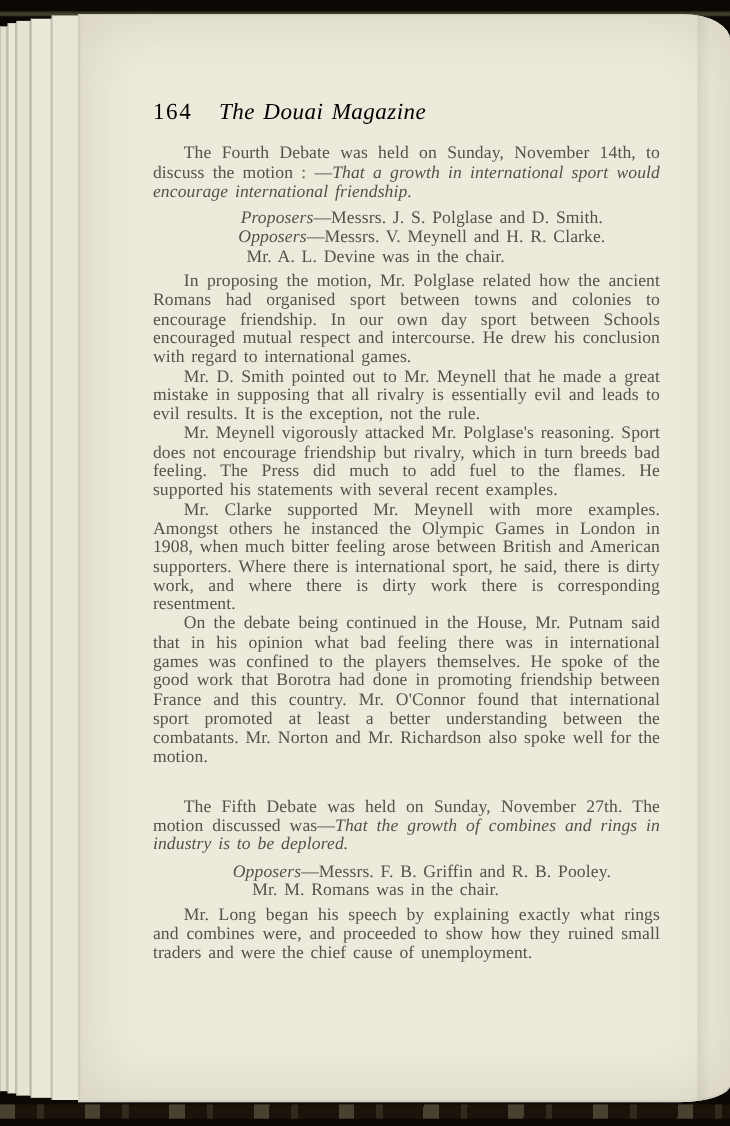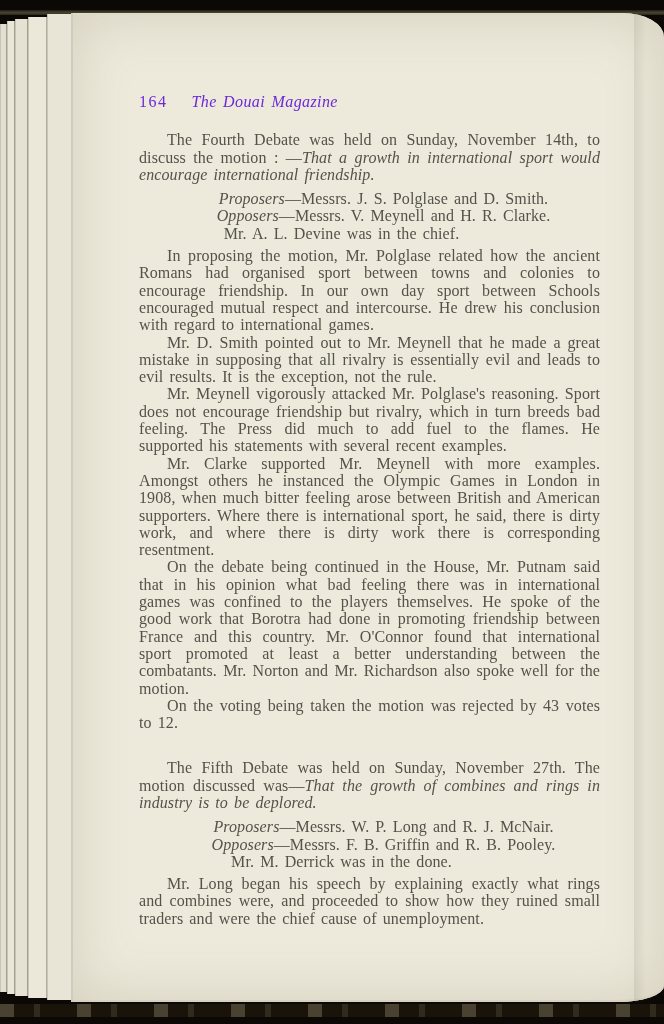--- a/index.html
+++ b/index.html
@@ -35,21 +35,21 @@
   .crease{
     position:absolute;top:0;bottom:0;right:14px;width:16px;
     background:linear-gradient(to right,rgba(90,85,68,.12),rgba(90,85,68,0) 75%);
   }
   .content{
     position:absolute;left:68px;top:80px;width:461px;
     color:#54524a;font-size:16px;line-height:17.3px;
     letter-spacing:.1px;word-spacing:2px;
     text-align:justify;
   }
-  .pagehead{margin:0 0 21px 0;text-align:left;font-size:16px;color:#6d28d9;}
+  .pagehead{margin:0 0 21px 0;text-align:left;font-size:21px;color:#000000;}
   .pagenum{letter-spacing:1.5px;}
   .runtitle{font-style:italic;margin-left:24px;letter-spacing:.4px;}
   p{margin:0;}
   .para{text-indent:28px;}
   i{font-style:italic;}
   .speakers{margin:7px 0 5px 0;}
   .speaker-line{padding-left:28px;text-align:center;}
   .chair-line{text-align:center;padding-right:56px;}
   .section-gap{margin-top:28px;}
   
@@ -83,38 +83,36 @@
 
       <div class="pagehead">
         <span class="pagenum">164</span><span class="runtitle">The Douai Magazine</span>
       </div>
 
       <p class="para"><span>The Fourth Debate was held on Sunday, November 14th, to discuss the motion : —</span><i>That a growth in international sport would encourage international friendship.</i></p>
 
       <div class="speakers">
         <p class="speaker-line"><i>Proposers</i><span>—Messrs. J. S. Polglase and D. Smith.</span></p>
         <p class="speaker-line"><i>Opposers</i><span>—Messrs. V. Meynell and H. R. Clarke.</span></p>
-        <p class="chair-line">Mr. A. L. Devine was in the chief.</p>
+        <p class="chair-line">Mr. A. L. Devine was in the chair.</p>
       </div>
 
       <p class="para">In proposing the motion, Mr. Polglase related how the ancient Romans had organised sport between towns and colonies to encourage friendship. In our own day sport between Schools encouraged mutual respect and intercourse. He drew his conclusion with regard to international games.</p>
       <p class="para">Mr. D. Smith pointed out to Mr. Meynell that he made a great mistake in supposing that all rivalry is essentially evil and leads to evil results. It is the exception, not the rule.</p>
       <p class="para">Mr. Meynell vigorously attacked Mr. Polglase's reasoning. Sport does not encourage friendship but rivalry, which in turn breeds bad feeling. The Press did much to add fuel to the flames. He supported his statements with several recent examples.</p>
       <p class="para">Mr. Clarke supported Mr. Meynell with more examples. Amongst others he instanced the Olympic Games in London in 1908, when much bitter feeling arose between British and American supporters. Where there is international sport, he said, there is dirty work, and where there is dirty work there is corresponding resentment.</p>
       <p class="para">On the debate being continued in the House, Mr. Putnam said that in his opinion what bad feeling there was in international games was confined to the players themselves. He spoke of the good work that Borotra had done in promoting friendship between France and this country. Mr. O'Connor found that international sport promoted at least a better understanding between the combatants. Mr. Norton and Mr. Richardson also spoke well for the motion.</p>
 
 
-      <p class="para">On the voting being taken the motion was rejected by 43 votes to 12.</p>
 
       <p class="para section-gap"><span>The Fifth Debate was held on Sunday, November 27th. The motion discussed was—</span><i>That the growth of combines and rings in industry is to be deplored.</i></p>
 
       <div class="speakers">
-        <p class="speaker-line"><i>Proposers</i><span>—Messrs. W. P. Long and R. J. McNair.</span></p>
         <p class="speaker-line"><i>Opposers</i><span>—Messrs. F. B. Griffin and R. B. Pooley.</span></p>
-        <p class="chair-line">Mr. M. Derrick was in the done.</p>
+        <p class="chair-line">Mr. M. Romans was in the chair.</p>
       </div>
 
       <p class="para">Mr. Long began his speech by explaining exactly what rings and combines were, and proceeded to show how they ruined small traders and were the chief cause of unemployment.</p>
 
     </div>
   </div>
 
   <div class="scuffs"></div>
 </div>
 

